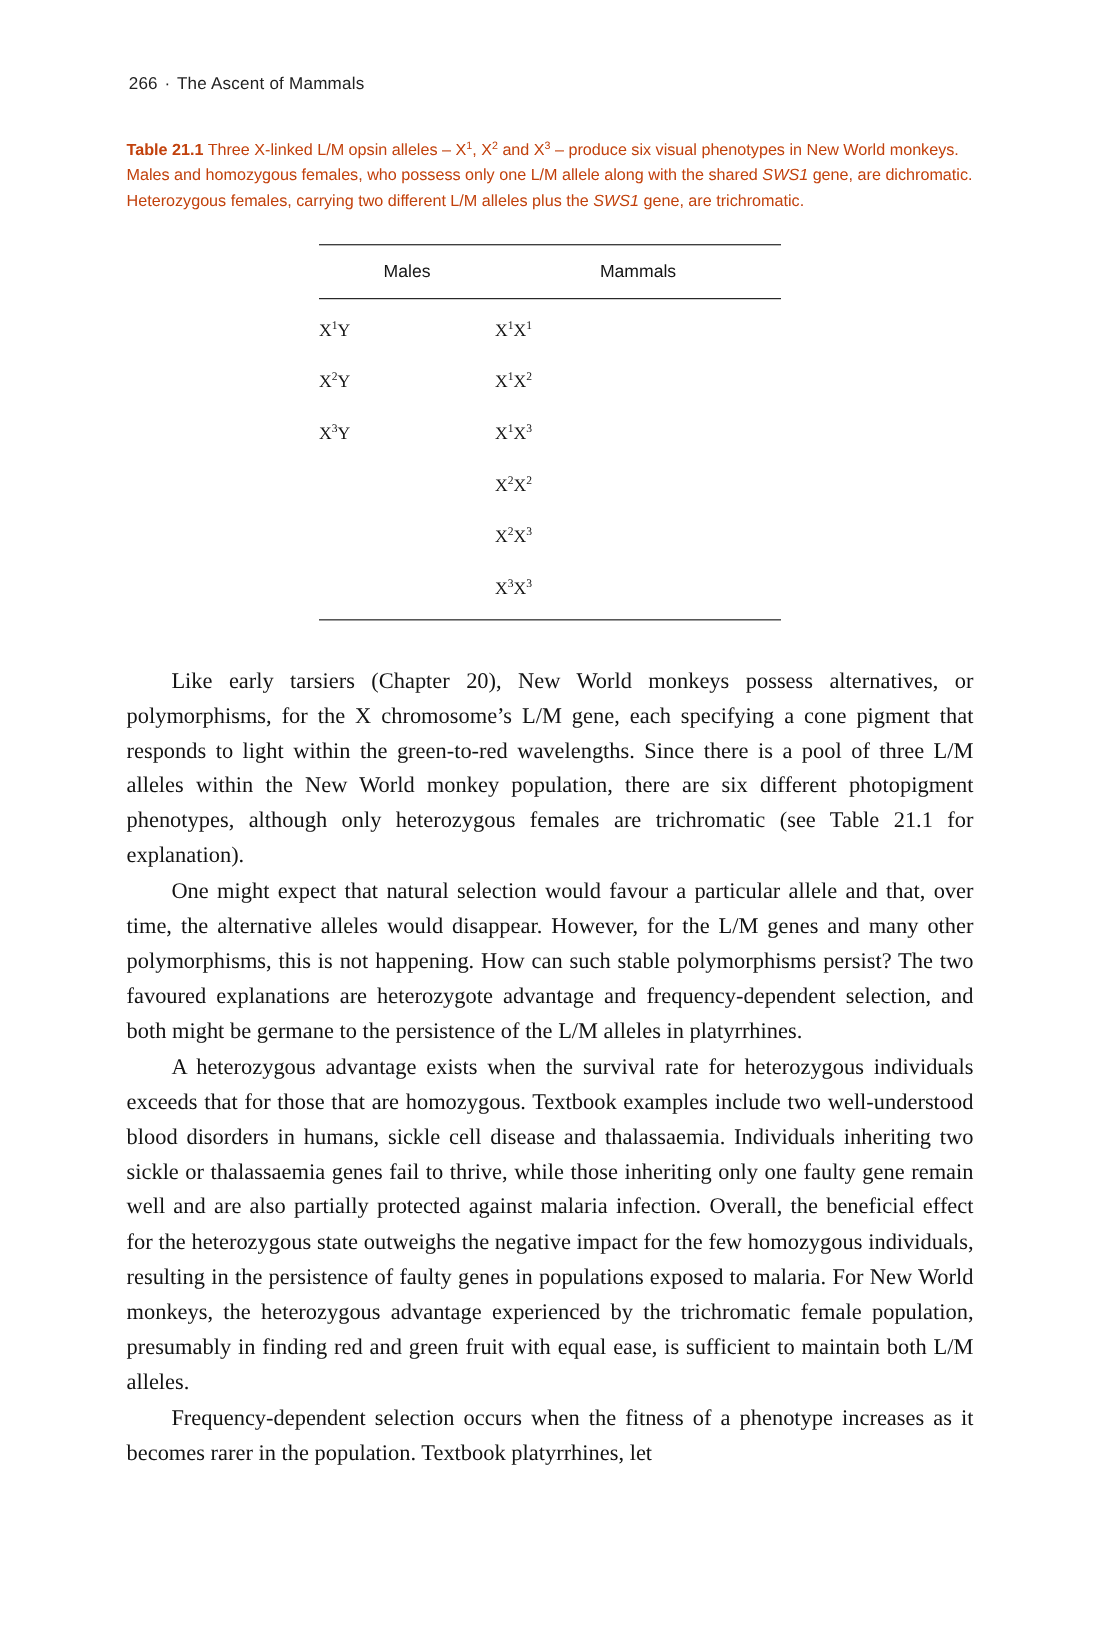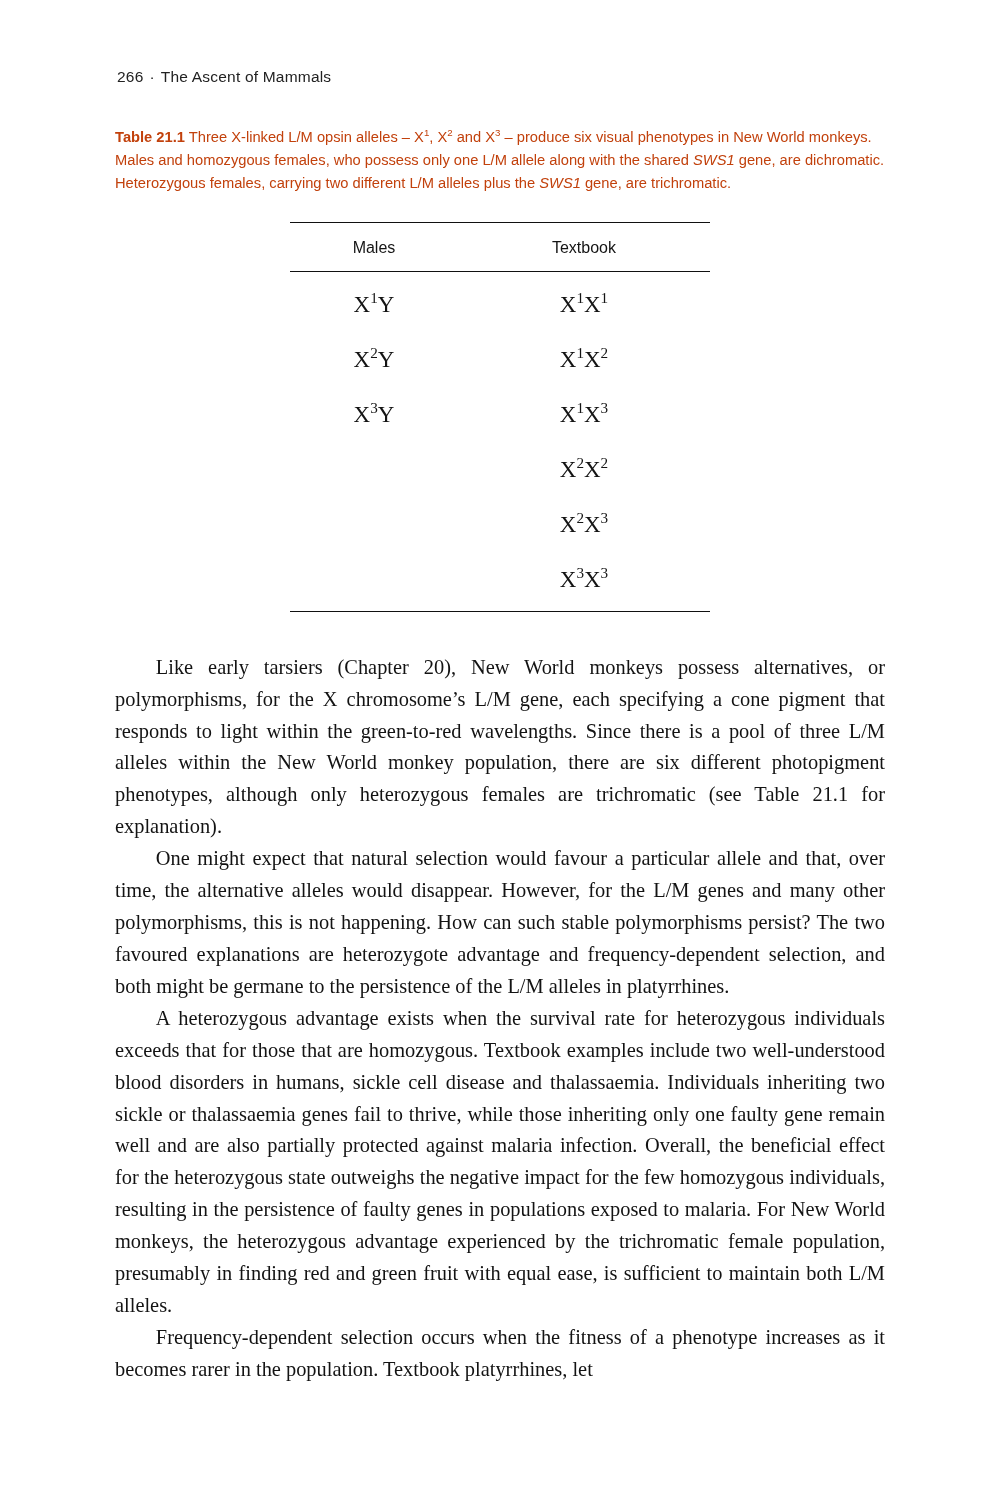--- a/index.html
+++ b/index.html
@@ -68,22 +68,22 @@
     font-size: 16px;
     font-weight: 400;
     padding: 16px 0 14px 0;
     text-align: center;
     border-top: 1.6px solid #111;
     border-bottom: 1.3px solid #111;
     color: #141414;
   }
   table.phenotypes tbody td {
     font-family: "Liberation Serif", serif;
-    font-size: 23px;
-    text-align: center;
+    font-size: 16px;
+    text-align: left;
     padding: 14.5px 0 14.5px 0;
     color: #141414;
   }
   table.phenotypes tbody tr:first-child td {
     padding-top: 20px;
   }
   table.phenotypes tbody tr:last-child td {
     border-bottom: 1.4px solid #111;
     padding-bottom: 18px;
   }
@@ -116,21 +116,21 @@
 
   <div class="caption">
     <b>Table 21.1</b><span> Three X-linked L/M opsin alleles – X</span><sup>1</sup><span>, X</span><sup>2</sup><span> and X</span><sup>3</sup><span> – produce six visual phenotypes in New World monkeys. Males and homozygous females, who possess only one L/M allele along with the shared </span><i>SWS1</i><span> gene, are dichromatic. Heterozygous females, carrying two different L/M alleles plus the </span><i>SWS1</i><span> gene, are trichromatic.</span>
   </div>
 
   <div class="table-wrap">
     <table class="phenotypes">
       <thead>
         <tr>
           <th>Males</th>
-          <th>Textbook</th>
+          <th>Mammals</th>
         </tr>
       </thead>
       <tbody>
         <tr>
           <td><span>X</span><sup>1</sup><span>Y</span></td>
           <td><span>X</span><sup>1</sup><span>X</span><sup>1</sup></td>
         </tr>
         <tr>
           <td><span>X</span><sup>2</sup><span>Y</span></td>
           <td><span>X</span><sup>1</sup><span>X</span><sup>2</sup></td>

